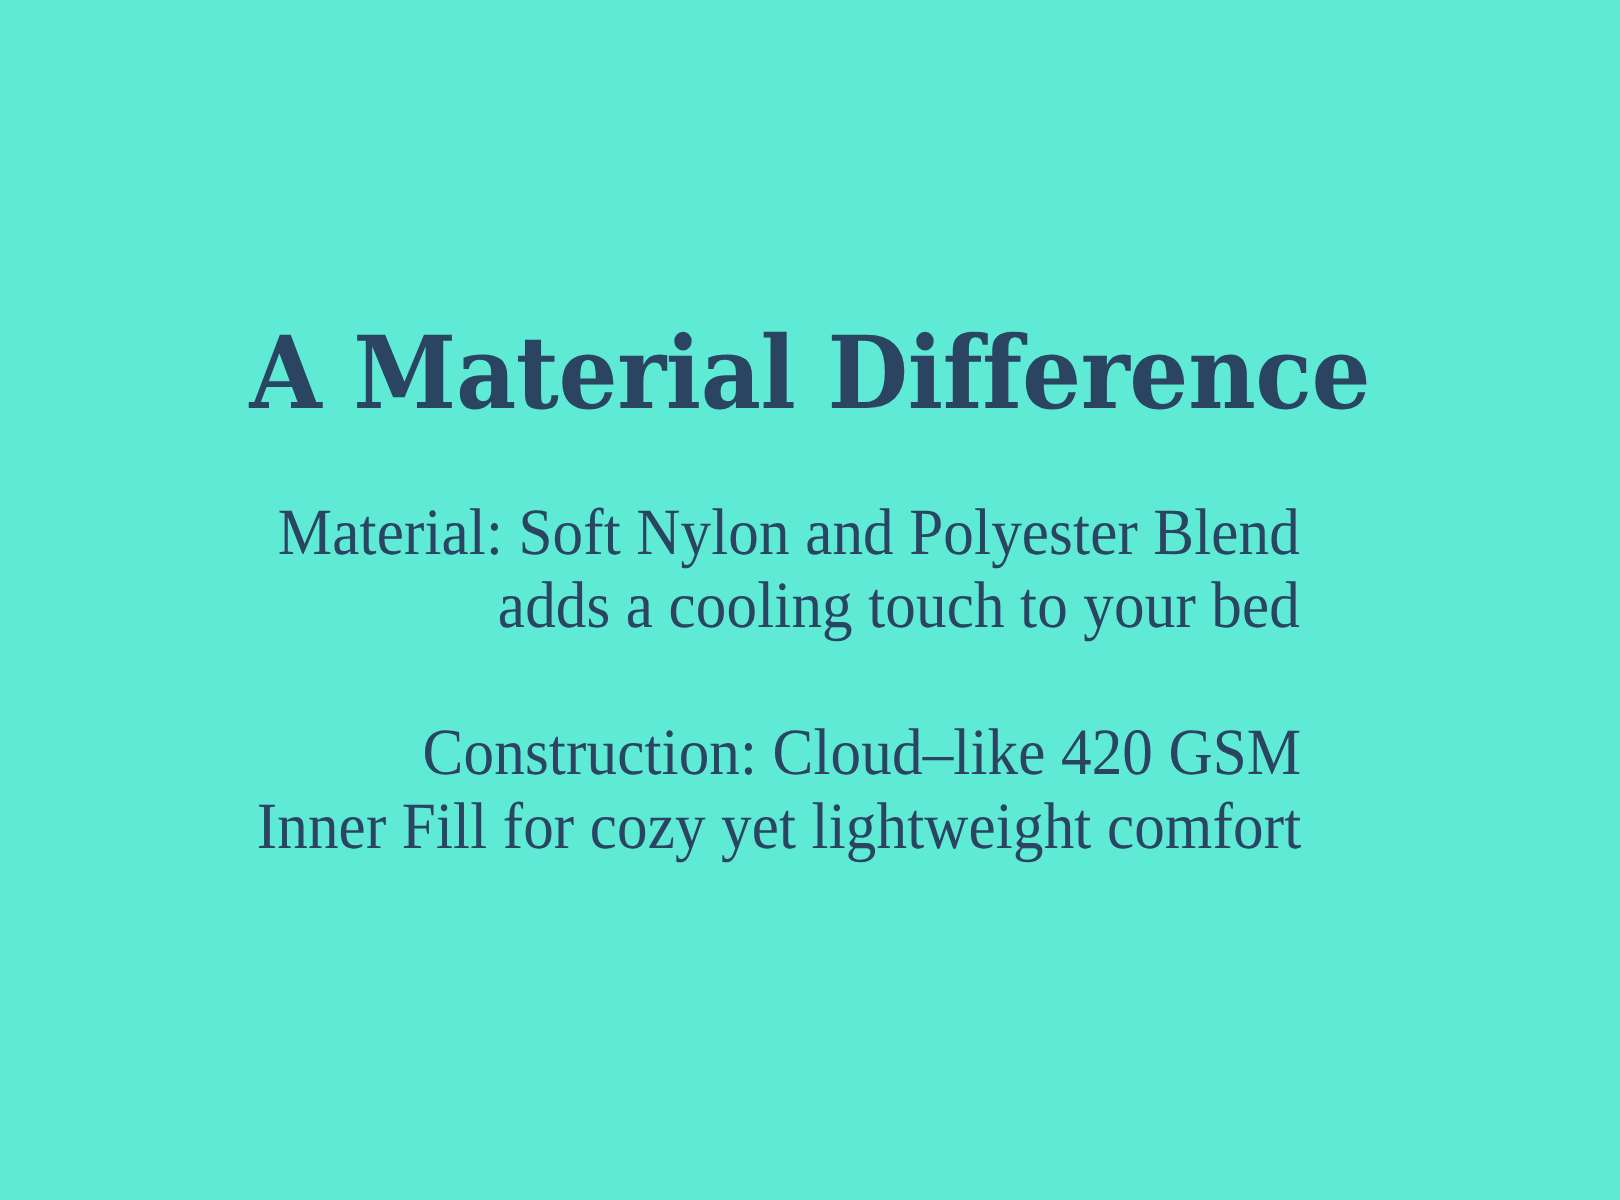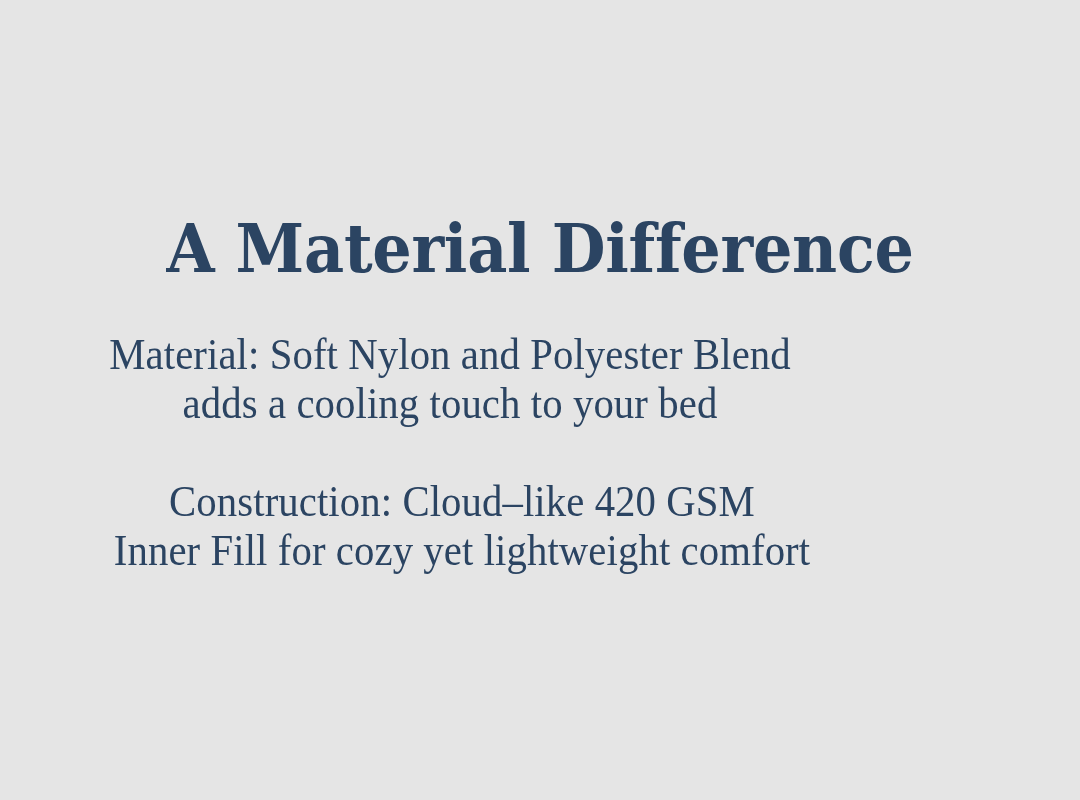--- a/index.html
+++ b/index.html
@@ -40,21 +40,21 @@
     color: #2b4462;
     white-space: nowrap;
   }
 
   
   .body-copy {
     position: absolute;
     left: 0;
     top: 330px;
     width: 900px;
-    text-align: center;
+    text-align: right;
   }
 
   .para {
     margin: 0;
     font-family: "Liberation Serif", "DejaVu Serif", serif;
     font-weight: 400;
     font-size: 44px;
     line-height: 49px;
     letter-spacing: 0.1px;
     color: #2b4462;
@@ -71,21 +71,21 @@
   }
 
   .num-oldstyle {
     font-feature-settings: "onum" 1, "lnum" 0;
     font-variant-numeric: oldstyle-nums;
   }
 </style>
 </head>
 <body>
 
-<div class="slide" style="background: #e5e5e5;">
+<div class="slide" style="background: #5eead4;">
 
   <h1 class="headline" style="color: rgb(43, 68, 98); transform: scaleX(0.925926); transform-origin: center center; display: block;">A Material Difference</h1>
 
   <div class="body-copy">
 
     <p class="para" style="color: rgb(43, 68, 98);">
       <span class="line" style="transform: scaleX(0.925926); transform-origin: center center; display: block;">Material: Soft Nylon and Polyester Blend</span>
       <span class="line" style="transform: scaleX(0.925926); transform-origin: center center; display: block;">adds a cooling touch to your bed</span>
     </p>
 

